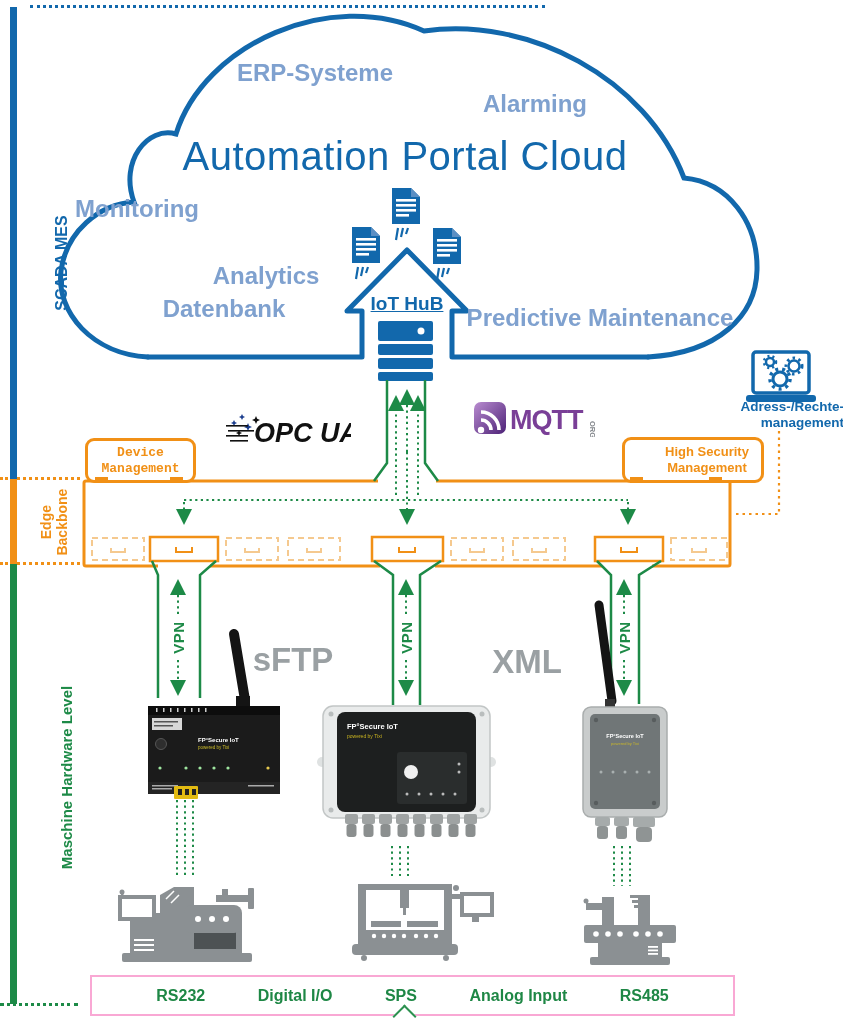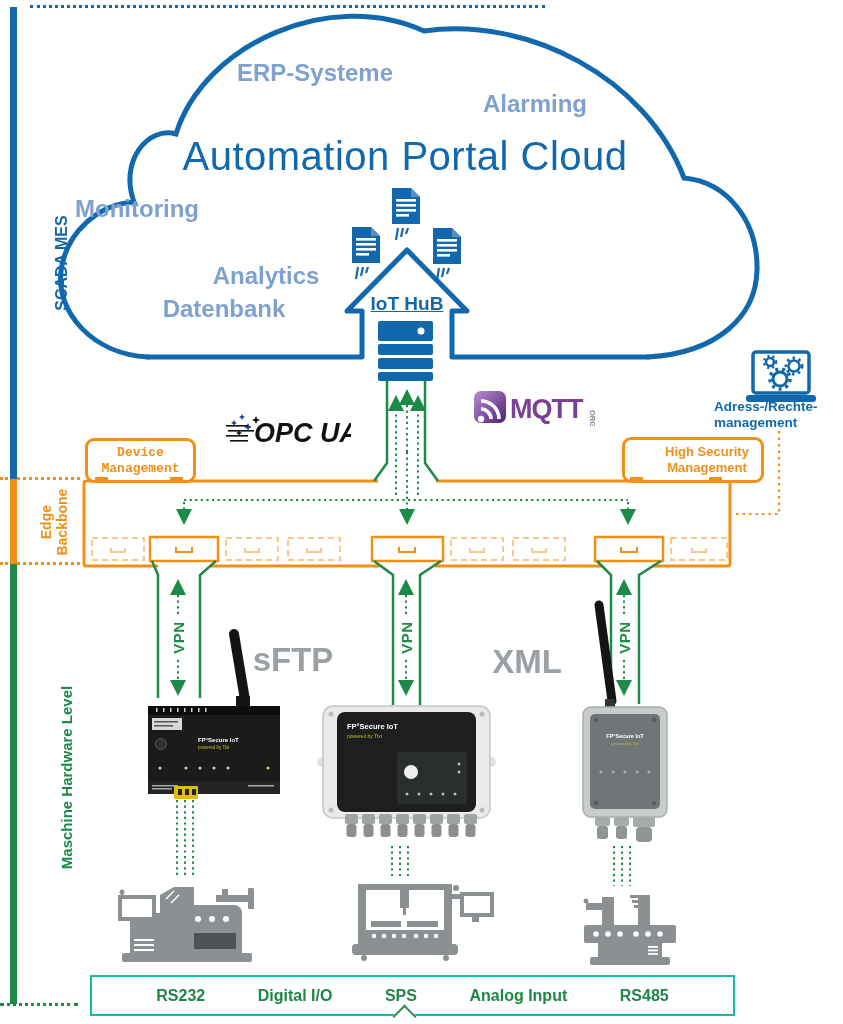--- a/index.html
+++ b/index.html
@@ -16,34 +16,34 @@
   .vtext{transform:rotate(-90deg);white-space:nowrap;font-weight:bold;}
   .scada{color:#1268ac;font-size:16px;}
   .edgelbl{color:#f19016;font-size:14px;white-space:normal;width:100px;text-align:center;line-height:1.15;}
   .mhl{color:#1d8a47;font-size:15px;}
   .vpn{color:#1d8a47;font-size:15px;letter-spacing:.5px;}
   .mgmtbox{position:absolute;border:3px solid #f19016;border-radius:9px;background:#fff;
        color:#f19016;font-weight:bold;font-size:13px;line-height:1.2;display:flex;
        align-items:center;justify-content:center;text-align:center;}
   .foot{position:absolute;background:#f19016;width:13px;height:6px;}
   .adress{position:absolute;color:#1268ac;font-weight:bold;font-size:13.5px;line-height:1.15;
-       text-align:left;}
+       text-align:right;}
   .bigxfer{position:absolute;transform:translate(-50%,-50%);color:#9aa0a3;font-weight:bold;font-size:33px;}
   .dot-blue{position:absolute;border-top:3px dotted #1268ac;}
   .dot-orange{position:absolute;border-top:3px dotted #f19016;}
   .dot-green{position:absolute;border-top:3px dotted #1d8a47;}
   .bar{position:absolute;left:10px;width:7px;}
-  .ifbox{position:absolute;left:90px;top:975px;width:645px;height:41px;border:2px solid #14b8a6;
+  .ifbox{position:absolute;left:90px;top:975px;width:645px;height:41px;border:2px solid #f9a8d4;
        background:#fff;display:flex;align-items:center;justify-content:space-around;
        padding:0 38px;box-sizing:border-box;z-index:4;}
   .ifbox span{color:#1e8745;font-weight:bold;font-size:16px;}
   .caret{position:absolute;left:396px;top:1008px;width:15px;height:15px;background:#fff;
        border-left:2px solid #2d9150;border-top:2px solid #2d9150;transform:rotate(45deg);z-index:5;}
   .opcua{position:absolute;left:226px;top:402px;width:125px;height:38px;margin-top:9px;}
-  .mqtt{position:absolute;left:474px;top:388px;width:125px;height:38px;}
+  .mqtt{position:absolute;left:474px;top:399px;width:125px;height:38px;}
   .txt-layer{z-index:3;}
 </style>
 </head>
 <body>
 
 <div class="canvas">
 
   <div class="dot-blue" style="left:30px;top:5px;width:515px;"></div>
   <div class="dot-orange" style="left:0px;top:477px;width:80px;"></div>
   <div class="dot-orange" style="left:0px;top:562px;width:80px;"></div>
@@ -402,20 +402,21 @@
     <div class="vwrap" style="left:50px;top:652px;width:34px;height:250px;">
       <span class="vtext mhl">Maschine Hardware Level</span>
       </div>
 
     <div class="cloud-title" style="left:405px;top:156px;">Automation Portal Cloud</div>
     <div class="svc" style="left:315px;top:73px;">ERP-Systeme</div>
     <div class="svc" style="left:535px;top:104px;">Alarming</div>
     <div class="svc" style="left:137px;top:209px;">Monitoring</div>
     <div class="svc" style="left:266px;top:249px;margin-top:27px;">Analytics</div>
     <div class="svc" style="left:202px;top:309px;margin-left:22px;">Datenbank</div>
+    <div class="svc" style="left:600px;top:318px;">Predictive Maintenance</div>
     <div class="hub-lbl" style="left:407px;top:304px;">IoT HuB</div>
 
     <div class="mgmtbox" style="left:85px;top:438px;width:105px;height:39px;font-family:Liberation Mono, monospace;">
       <span style="width:92px;">Device Management</span>
       </div>
     <div class="foot" style="left:95px;top:477px;"></div>
     <div class="foot" style="left:170px;top:477px;"></div>
 
     <div class="mgmtbox" style="left:622px;top:437px;width:108px;height:40px;padding-left:28px;">
       <span style="width:95px;">High Security Management</span>

